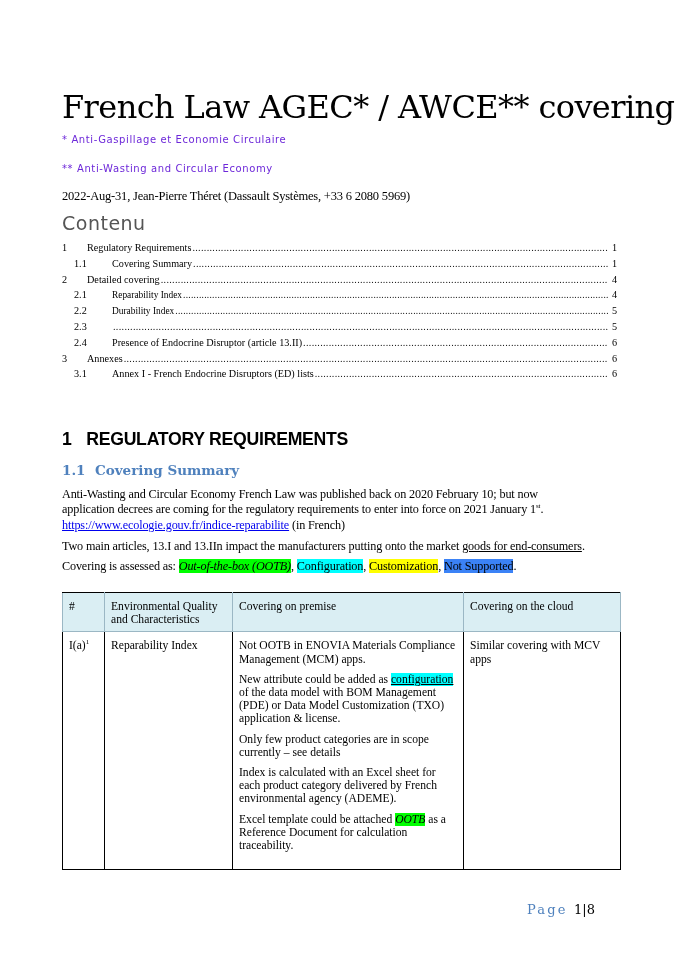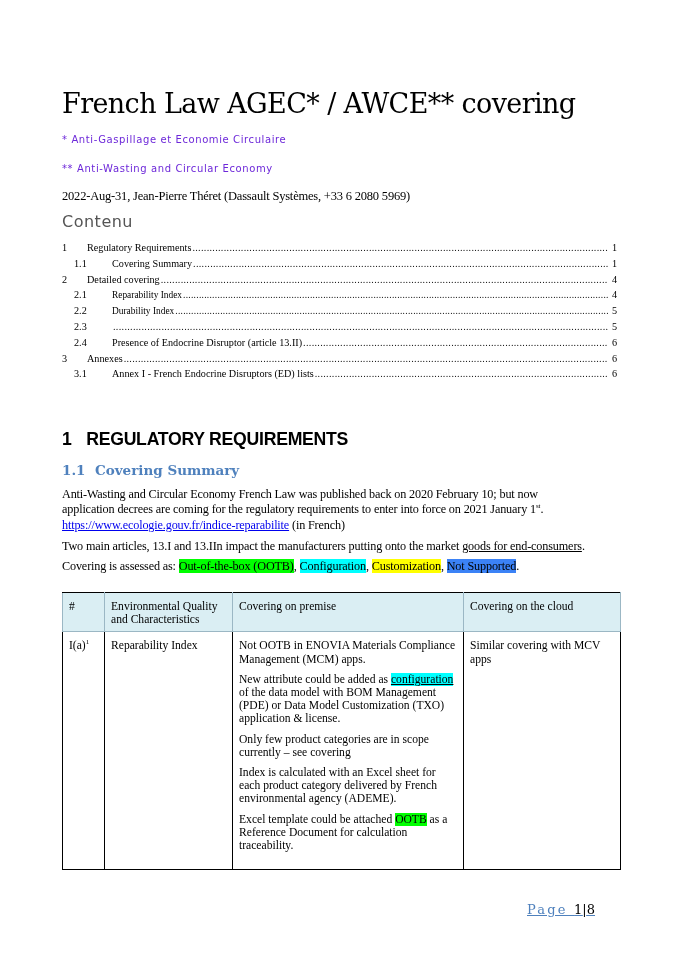--- a/index.html
+++ b/index.html
@@ -1,57 +1,57 @@
 <!DOCTYPE html>
 <html><head>
 <meta charset="utf-8">
 <style>
   html, body { margin: 0; padding: 0; background: #ffffff; }
   body { width: 678px; height: 960px; position: relative; overflow: hidden;
          font-family: "Liberation Serif", serif; color: #000; }
   .title { position: absolute; left: 62px; top: 88px; font-family: "DejaVu Serif", serif;
-           font-size: 27px; letter-spacing: -0.6px; white-space: nowrap; }
+           font-size: 32px; letter-spacing: -0.6px; white-space: nowrap; }
   .subtitle { position: absolute; left: 62px; font-family: "DejaVu Sans", sans-serif;
               font-size: 10px; color: #6d28d9; letter-spacing: 0.6px; white-space: nowrap; }
   .author { position: absolute; left: 62px; top: 189px; font-size: 12.5px; white-space: nowrap; letter-spacing:-0.2px;text-align:center;}
   .contenu { position: absolute; left: 62px; top: 212px; font-family: "DejaVu Sans", sans-serif;
-             font-size: 16px; color: #555; letter-spacing: 0.5px; }
+             font-size: 19px; color: #555; letter-spacing: 0.5px; }
   .toc { position: absolute; left: 62px; top: 242px; width: 555px; font-size: 10.2px; }
   .toc-row { display: flex; align-items: baseline; height: 15.8px; white-space: nowrap; }
   .toc-num { display: inline-block; }
   .toc-row.l1 .toc-num { width: 25px; }
   .toc-row.l2 { padding-left: 12px; }
   .toc-row.l2 .toc-num { width: 38px; }
   .toc-dots { flex: 1; overflow: hidden; margin: 0 1px; }
   .toc-dots::after { content: "......................................................................................................................................................................................................................................................"; letter-spacing: 0.3px; }
   .toc-page { width: 8px; text-align: right; }
   .h1 { position: absolute; left: 62px; top: 428px; font-family: "Liberation Sans", sans-serif;
         font-weight: bold; font-size: 19px; letter-spacing: -0.3px; white-space: nowrap; transform: scaleX(0.93); transform-origin: left; }
   .h1 .num { display: inline-block; width: 26px; }
   .h2 { position: absolute; left: 62px; top: 462px; font-family: "DejaVu Serif", serif; font-weight: bold;
         font-size: 13.5px; color: #4f81bd; white-space: nowrap; }
   .h2 .num { display: inline-block; width: 33px; }
   .para { position: absolute; left: 62px; font-size: 12.2px; line-height: 15px; white-space: nowrap; letter-spacing: -0.15px; }
   .para a { color: #0000ee; text-decoration: underline; }
   .u { text-decoration: underline; }
-  .hl-green { background: #00ff00; }
+  .hl-green { background: #00ff00; font-style: italic; }
   .hl-cyan { background: #00ffff; margin-top: 6px; }
   .hl-yellow { background: #ffff00; text-align: right; }
   .hl-red { background: #3b82f6; }
   sup { font-size: 7px; vertical-align: super; line-height: 0; }
   table.cov { position: absolute; left: 62px; top: 592px; width: 559px; border-collapse: collapse;
               font-size: 11.6px; line-height: 13.2px; }
   table.cov th, table.cov td { border: 1px solid #000; vertical-align: top; text-align: left; padding: 7px 6px 5px 6px; font-weight: normal; }
   table.cov thead th { background: #daeef3; border-color: #9bb7c4; }
   table.cov thead tr th { border-top: 1.5px solid #000; }
   table.cov td { border-top: none; border-bottom: 1px solid #000; }
   table.cov td p { margin: 0 0 7px 0; }
   .col1 { width: 29px; } .col2 { width: 115px; } .col3 { width: 218px; }
   .footer { position: absolute; left: 527px; top: 902px; font-size: 13px; color: #4f81bd;
-            letter-spacing: 2.2px; white-space: nowrap; font-family: "DejaVu Serif", serif; text-decoration: underline; }
+            letter-spacing: 2.2px; white-space: nowrap; font-family: "DejaVu Serif", serif; }
   .footer .pg { color: #000; letter-spacing: 0; }
 </style>
 </head>
 <body>
 
 <div class="title">French Law AGEC* / AWCE** covering</div>
 <div class="subtitle" style="top:134px">* Anti-Gaspillage et Economie Circulaire</div>
 <div class="subtitle" style="top:163px">** Anti-Wasting and Circular Economy</div>
 <div class="author">2022-Aug-31, Jean-Pierre Théret (Dassault Systèmes, +33 6 2080 5969)</div>
 <div class="contenu">Contenu</div>
@@ -141,21 +141,21 @@
       <th>Covering on the cloud</th>
     </tr>
   </thead>
   <tbody>
     <tr style="height:238px">
       <td><span>I(a)</span><sup>1</sup></td>
       <td>Reparability Index</td>
       <td>
         <p>Not OOTB in ENOVIA Materials Compliance Management (MCM) apps.</p>
         <p><span>New attribute could be added as </span><span class="hl-cyan u">configuration</span><span> of the data model with BOM Management (PDE) or Data Model Customization (TXO) application &amp; license.</span></p>
-        <p>Only few product categories are in scope currently – see covering</p>
+        <p>Only few product categories are in scope currently – see details</p>
         <p>Index is calculated with an Excel sheet for each product category delivered by French environmental agency (ADEME).</p>
         <p><span>Excel template could be attached </span><span class="hl-green">OOTB</span><span> as a Reference Document for calculation traceability.</span></p>
       </td>
       <td>Similar covering with MCV apps</td>
     </tr>
   </tbody>
 </table>
 
 <div class="footer">
   <span>Page </span><span class="pg">1</span><span class="pg">|</span><span class="pg">8</span>

